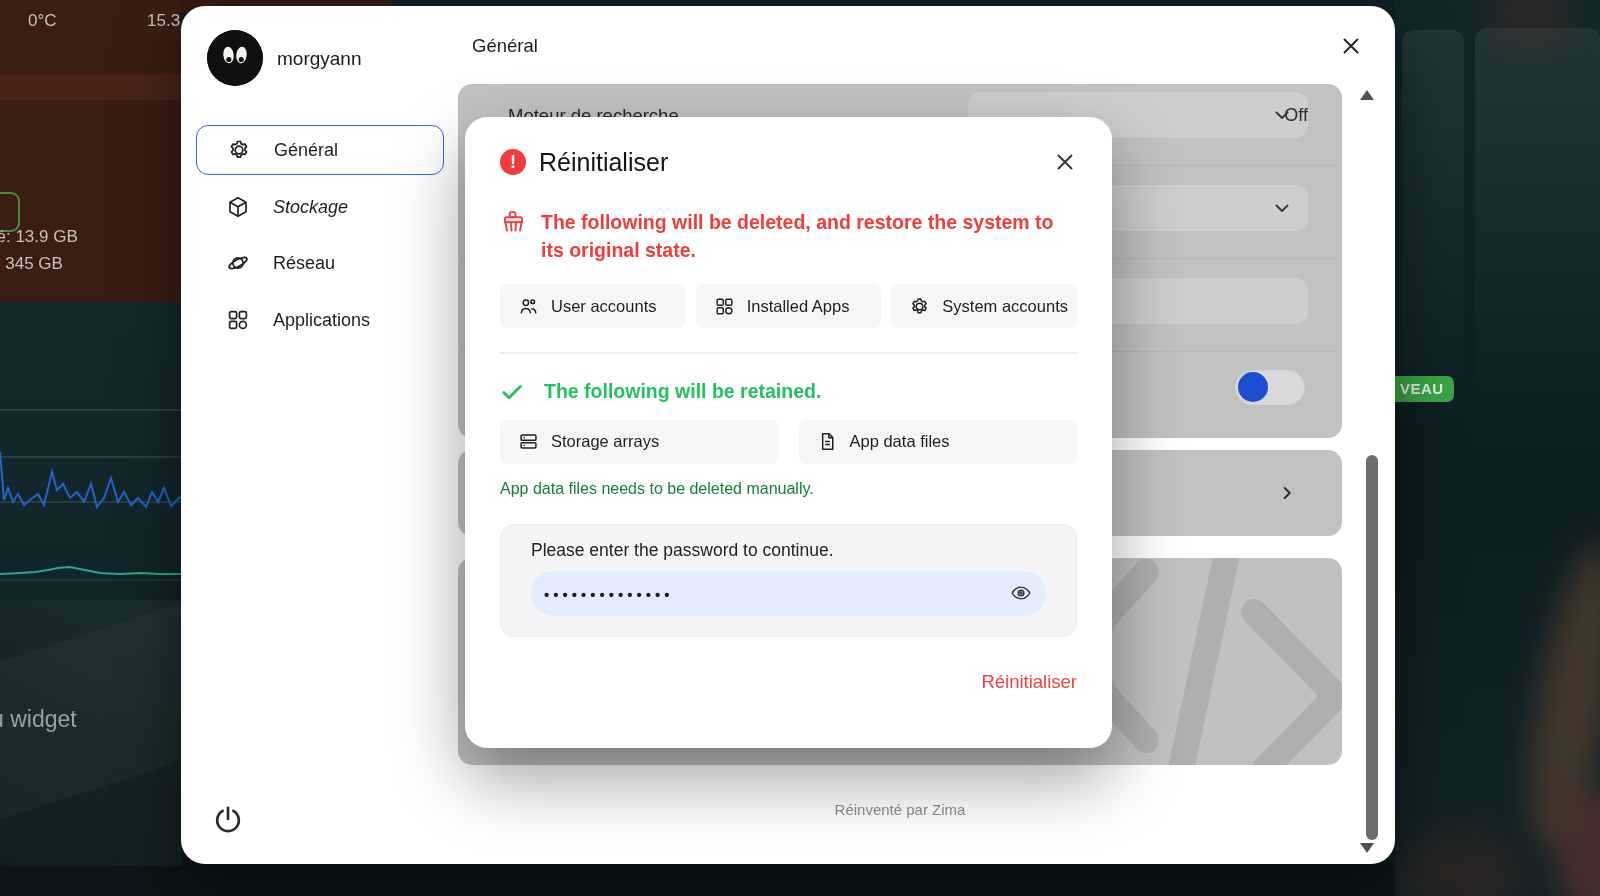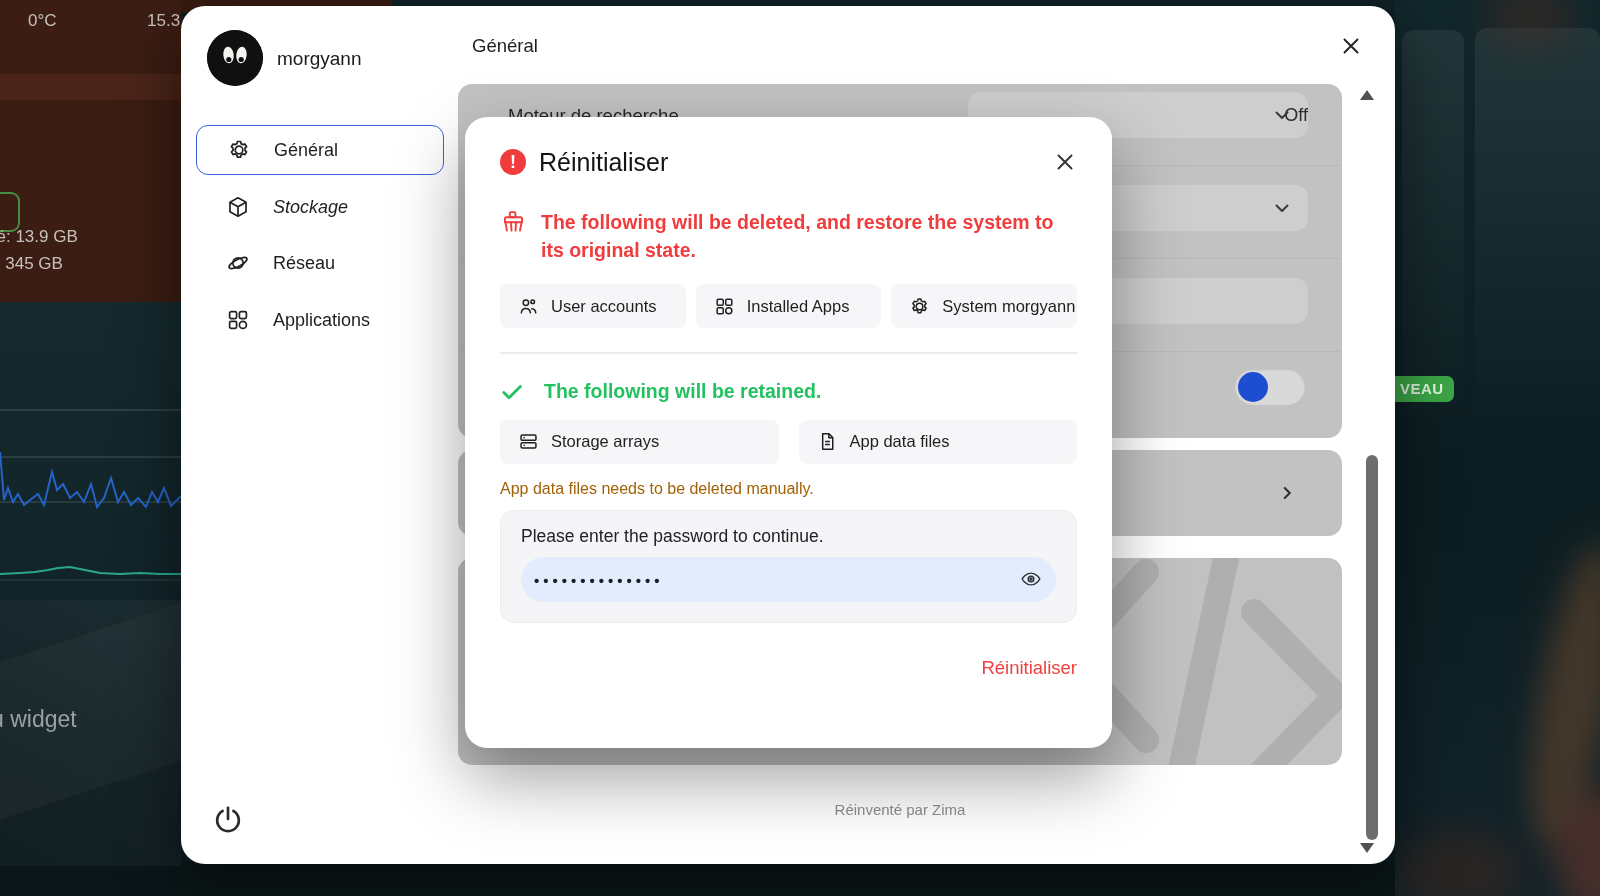--- a/index.html
+++ b/index.html
@@ -92,23 +92,23 @@
   .ok-icon { width:24px; height:24px; color:#23c160; flex:none; }
   .ok-text { margin-left:20px; font-size:19.5px; font-weight:700; color:#23c160; }
 
   .chips { display:flex; gap:10px; margin-top:20px; }
   .chip { flex:1; height:44px; background:#f6f6f8; border-radius:8px; display:flex; align-items:center;
     padding-left:18px; gap:12px; }
   .chip-icon { width:21px; height:21px; color:#1f1f21; flex:none; }
   .chip-label { font-size:16.5px; color:#1f1f21; white-space:nowrap; }
 
   .m-divider { height:1.5px; background:#ececee; margin-top:24px; }
-  .m-note { margin-top:16px; font-size:16px; color:#a16207; }
-
-  .pwd-box { margin-top:12px; height:113px; background:#f5f5f7; border:1px solid #ececef; border-radius:14px; padding:15px 20px; }
+  .m-note { margin-top:16px; font-size:16px; color:#15803d; }
+
+  .pwd-box { margin-top:26px; height:113px; background:#f5f5f7; border:1px solid #ececef; border-radius:14px; padding:15px 30px; }
   .pwd-label { font-size:17.5px; color:#222226; }
   .pwd-input { margin-top:10px; height:45px; background:#e3ecfc; border-radius:23px; display:flex; align-items:center; padding:0 14px 0 13px; }
   .pwd-dots { flex:1; font-size:15px; font-weight:bold; letter-spacing:4px; color:#1a2027; padding-top:2px; }
   .eye-btn { width:22px; height:22px; color:#333; cursor:pointer; flex:none; }
 
   .m-footer { margin-top:34px; text-align:right; }
   .confirm-btn { display:inline-block; font-size:18.5px; font-weight:500; color:#ee4242; cursor:pointer; }
 </style>
 </head>
 <body>
@@ -301,21 +301,21 @@
         <rect x="3.6" y="13.4" width="7" height="7" rx="1.6"></rect>
         <circle cx="16.9" cy="16.9" r="3.5"></circle>
       </svg>
       <span class="chip-label">Installed Apps</span>
     </div>
     <div class="chip">
       <svg class="chip-icon" viewBox="0 0 24 24" fill="none" stroke="currentColor" stroke-width="1.7" stroke-linejoin="round">
         <path d="M12 8.2a3.8 3.8 0 1 0 0 7.6 3.8 3.8 0 0 0 0-7.6Z"></path>
         <path d="M10.4 3.5h3.2l.45 2.1a6.8 6.8 0 0 1 1.85 1.07l2.05-.66 1.6 2.78-1.6 1.44a6.9 6.9 0 0 1 0 2.14l1.6 1.44-1.6 2.78-2.05-.66a6.8 6.8 0 0 1-1.85 1.07l-.45 2.1h-3.2l-.45-2.1a6.8 6.8 0 0 1-1.85-1.07l-2.05.66-1.6-2.78 1.6-1.44a6.9 6.9 0 0 1 0-2.14l-1.6-1.44 1.6-2.78 2.05.66A6.8 6.8 0 0 1 9.95 5.6l.45-2.1Z"></path>
       </svg>
-      <span class="chip-label">System morgyann</span>
+      <span class="chip-label">System accounts</span>
     </div>
   </div>
 
   <div class="m-divider"></div>
 
   <div class="ok-row">
     <svg class="ok-icon" viewBox="0 0 24 24" fill="none" stroke="currentColor" stroke-width="2.8" stroke-linecap="round" stroke-linejoin="round">
       <path d="M3.8 12.6l5.2 5.2L20.4 6.4"></path>
     </svg>
     <span class="ok-text">The following will be retained.</span>

